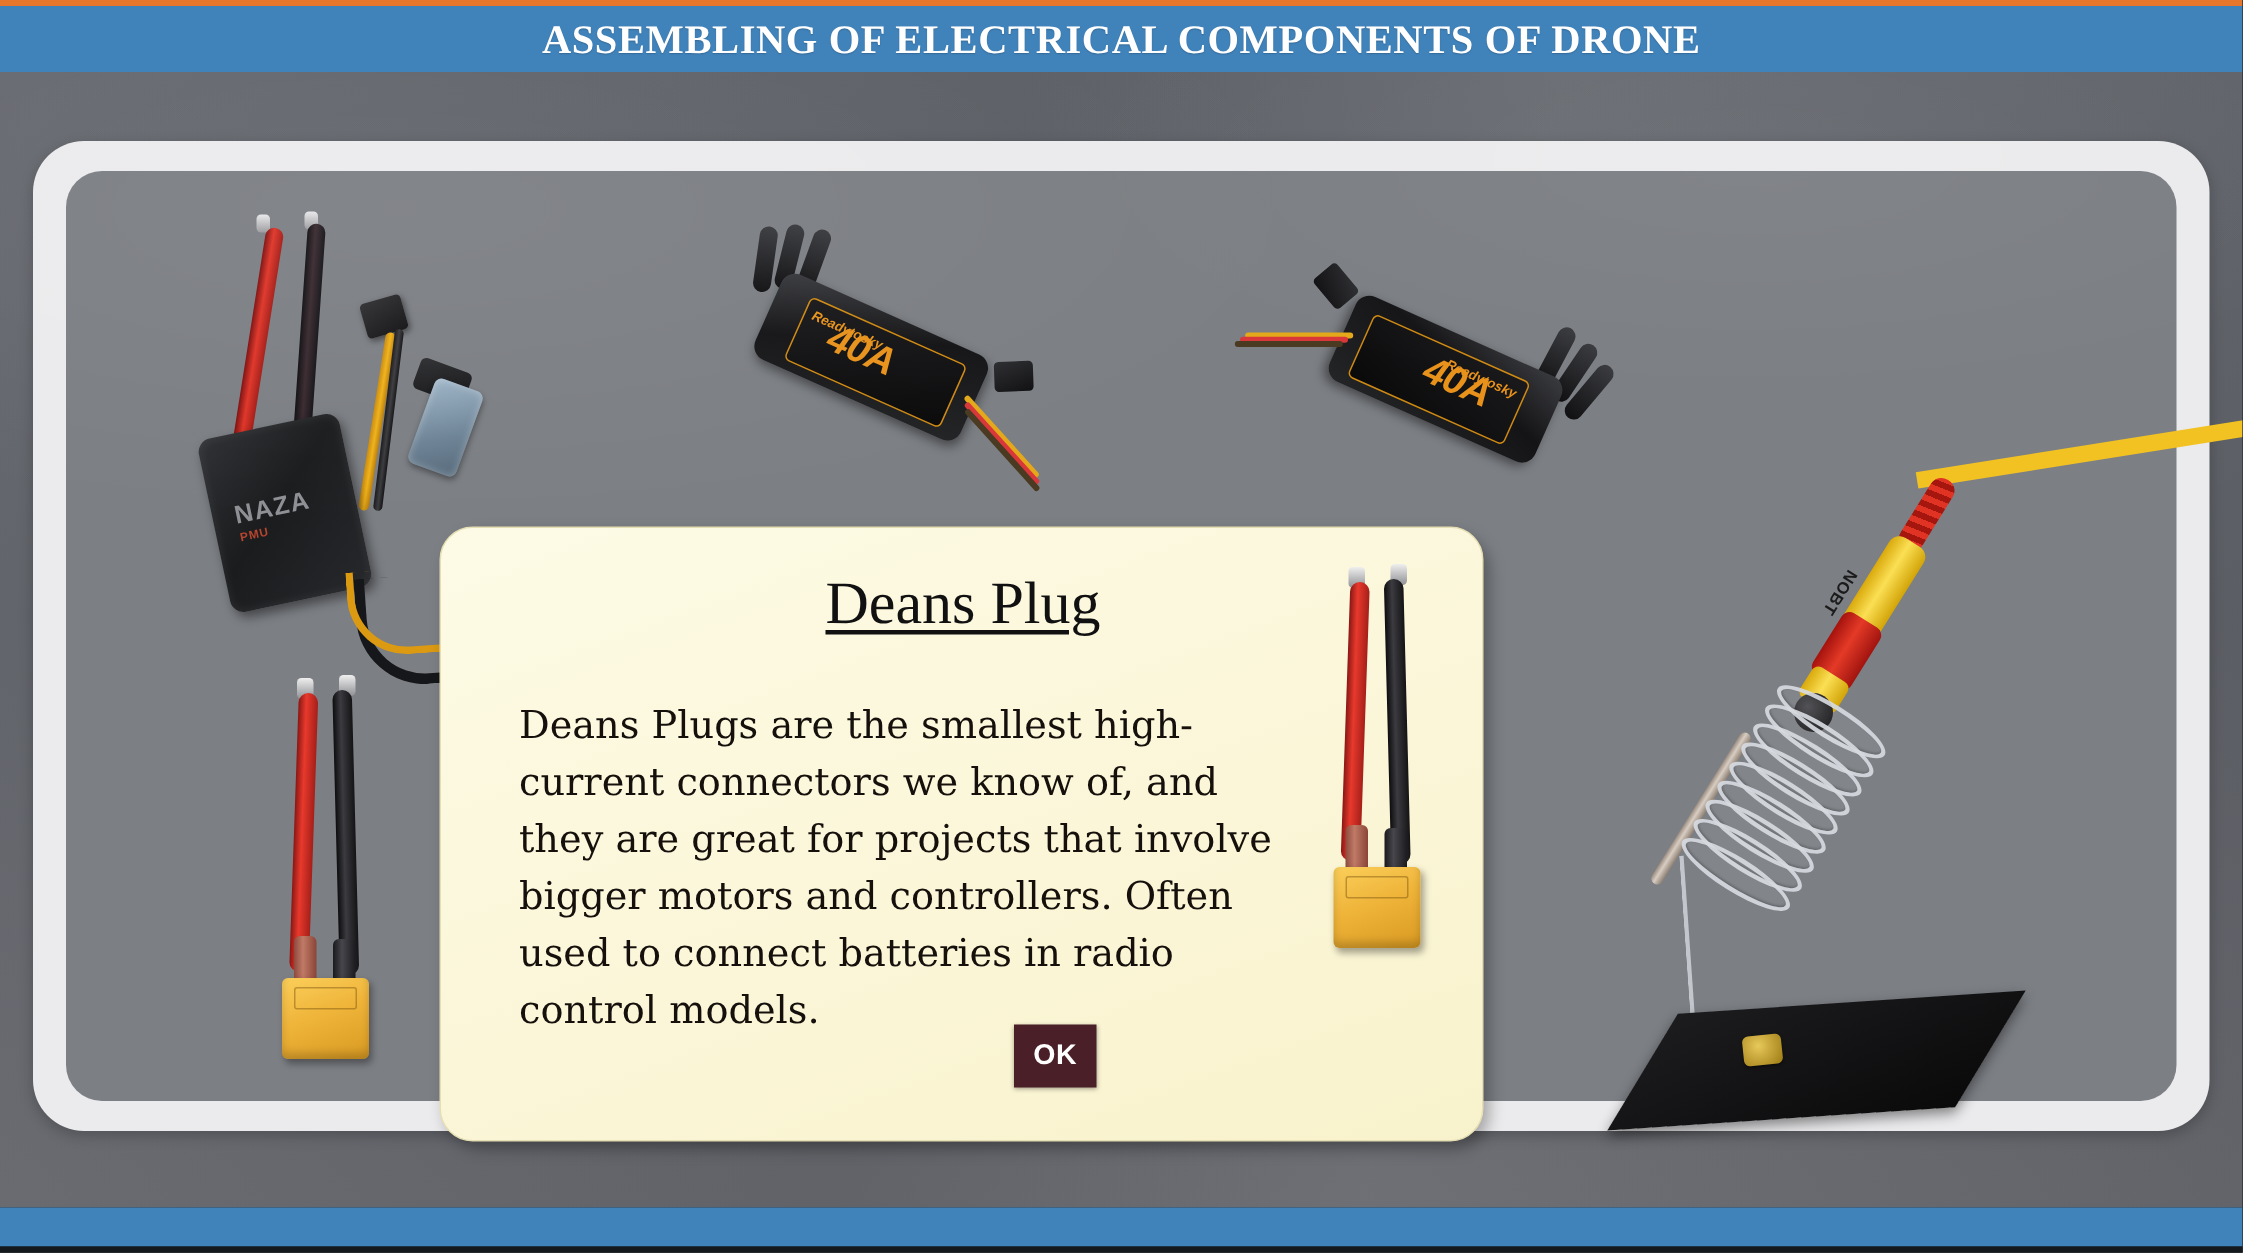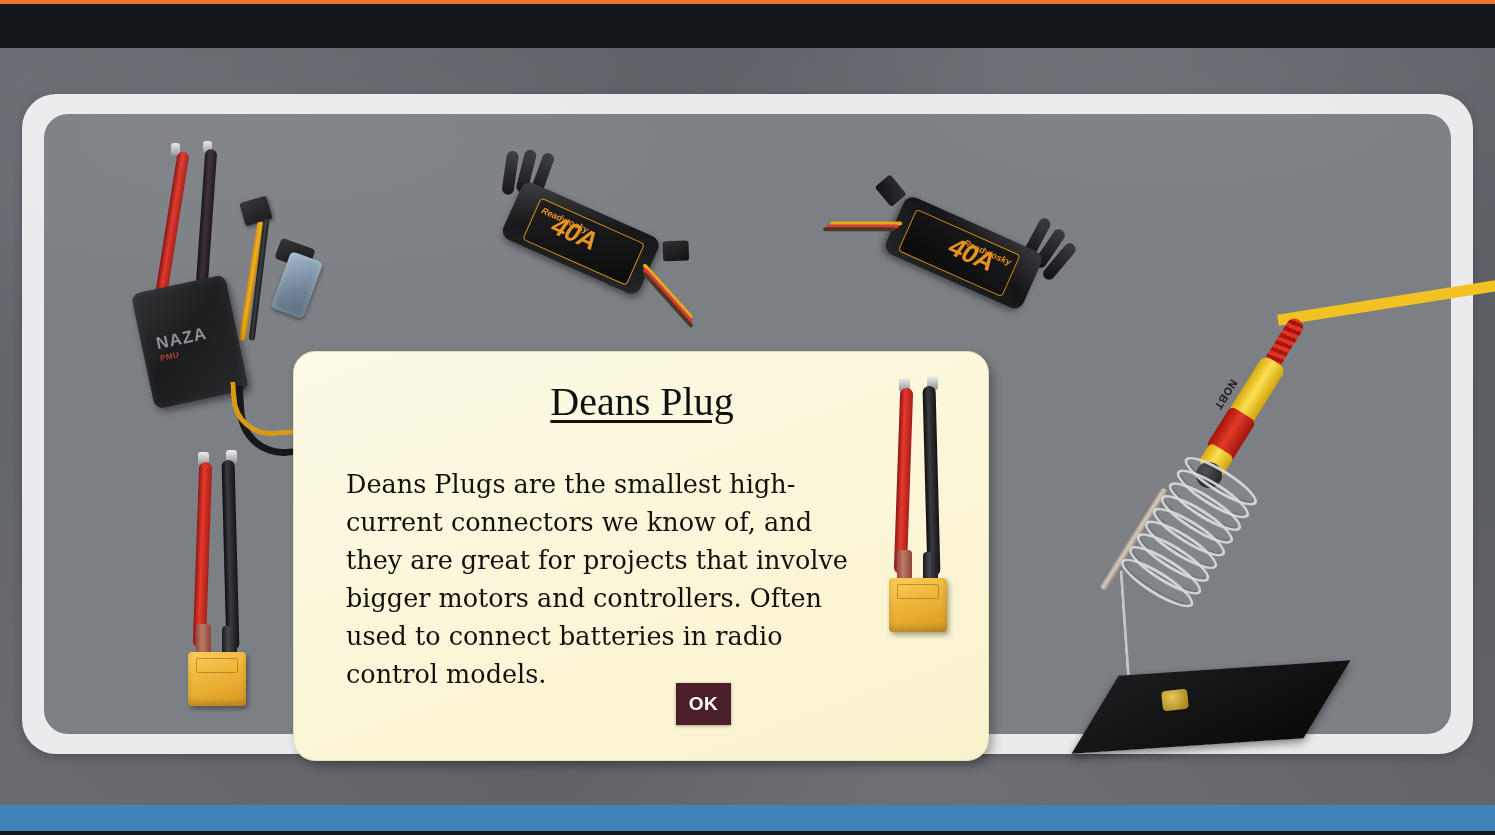--- a/index.html
+++ b/index.html
@@ -401,20 +401,23 @@
     font-size: 19px; font-weight: 700; letter-spacing: 0.5px;
   }
 </style>
 </head>
 <body>
 
 <div id="app">
 
   <div class="top-accent"></div>
 
+  <div class="header-bar">
+    <div class="header-title">ASSEMBLING OF ELECTRICAL COMPONENTS OF DRONE</div>
+  </div>
 
   <div class="stage">
 
     <div class="white-frame"></div>
     <div class="inner-panel"></div>
 
     <div class="art pmu">
       <div class="tip-a"></div>
       <div class="tip-b"></div>
       <div class="wire-red"></div>

